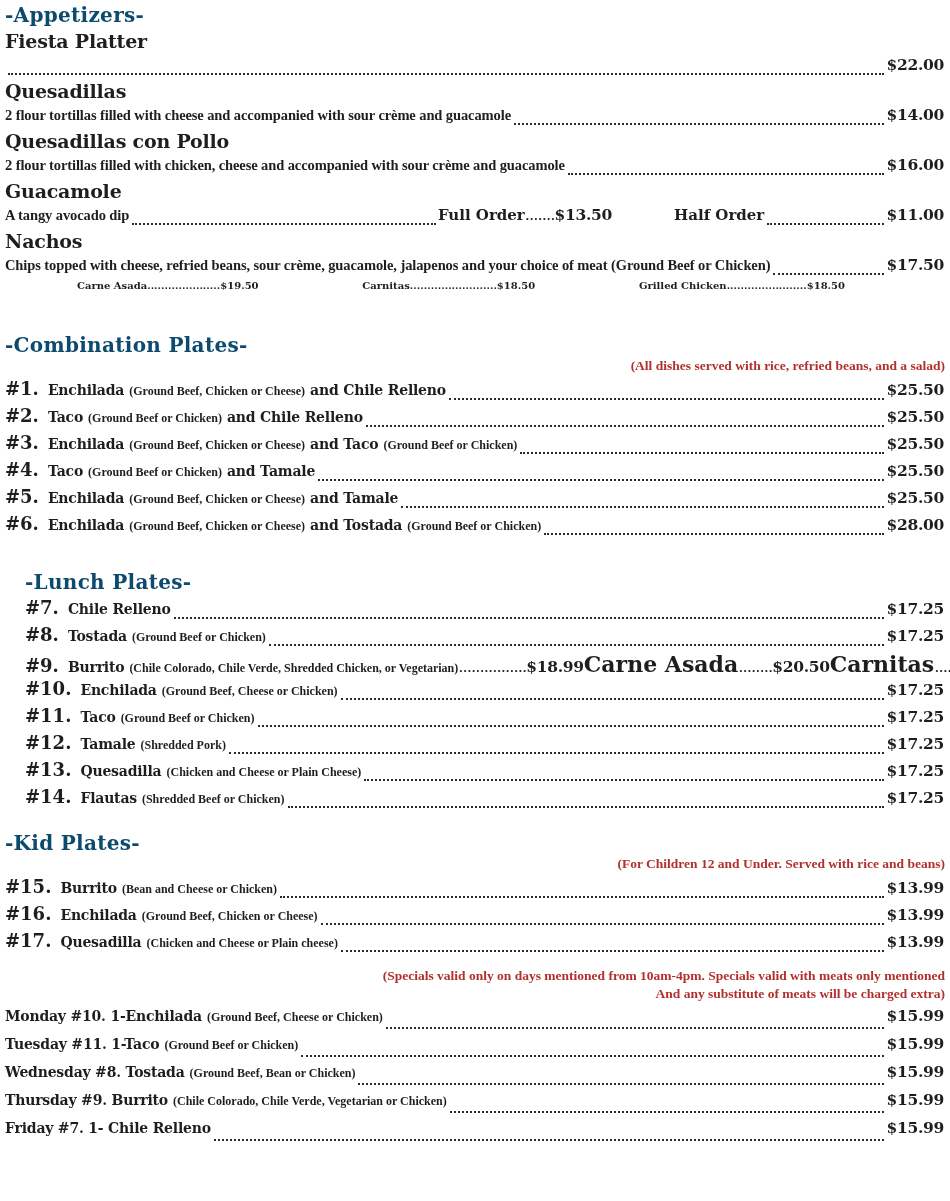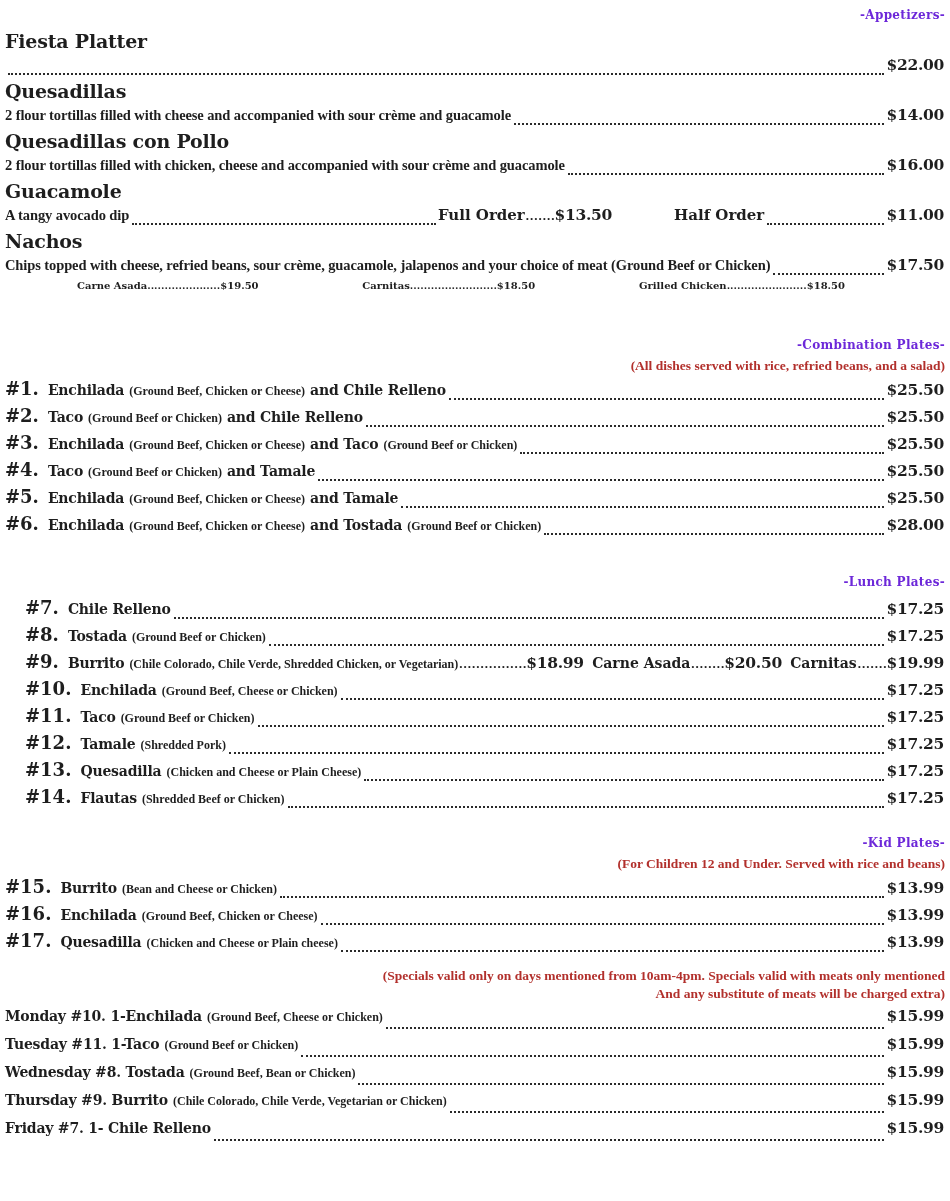--- a/index.html
+++ b/index.html
@@ -6,22 +6,22 @@
   body {
     width: 950px; height: 1201px;
     background: #ffffff;
     color: #1e1e1e;
     font-family: "DejaVu Serif", serif;
     overflow: hidden;
   }
   .page { padding: 2px 5px 0 5px; box-sizing: border-box; width: 950px; }
 
   .section-title {
-    text-align: right; color: #6d28d9; font-weight: bold;
-    font-size: 12px; line-height: 23px; letter-spacing: 0.3px;
+    text-align: left; color: #0c4a6e; font-weight: bold;
+    font-size: 20px; line-height: 23px; letter-spacing: 0.3px;
     font-family: "DejaVu Serif", serif;
   }
   .section-sub {
     text-align: right; color: #b2302c; font-weight: bold;
     font-size: 13.5px; line-height: 18px;
     font-family: "Liberation Serif", serif;
   }
   .sec-items { margin-top: 3px; }
 
   .sec-appetizers { margin-top: 2px; }
@@ -42,21 +42,21 @@
     justify-content: space-between;
     padding-left: 72px; padding-right: 100px;
   }
 
   .tk { flex: 0 0 auto; }
   .tk + .tk { margin-left: 5px; }
 
   .s-head  { font-size: 19px; font-weight: bold; letter-spacing: -0.2px; }
   .s-num   { font-size: 18px; font-weight: bold; margin-right: 4px; }
   .s-name  { font-size: 14px; font-weight: bold; letter-spacing: -0.2px; }
-  .s-name2 { font-size: 14px; font-weight: bold; }
+  .s-name2 { font-size: 22px; font-weight: bold; }
   .s-paren { font-size: 12px; font-weight: bold; font-family: "Liberation Serif", serif; }
   .s-desc  { font-size: 14.5px; font-weight: bold; font-family: "Liberation Serif", serif; letter-spacing: -0.1px; }
   .s-price { font-size: 15.5px; font-weight: bold; letter-spacing: -0.3px; }
   .s-blab  { font-size: 15px; font-weight: bold; }
   .s-sub   { font-size: 10px; font-weight: bold; }
   .s-dots  { font-size: 13px; font-weight: bold; font-family: "Liberation Serif", serif; letter-spacing: 1px; margin-left: 1px !important; margin-right: -3px; }
   .s-dots + .tk { margin-left: 2px; }
 
   .leader {
     flex: 1 1 24px; min-width: 10px;

